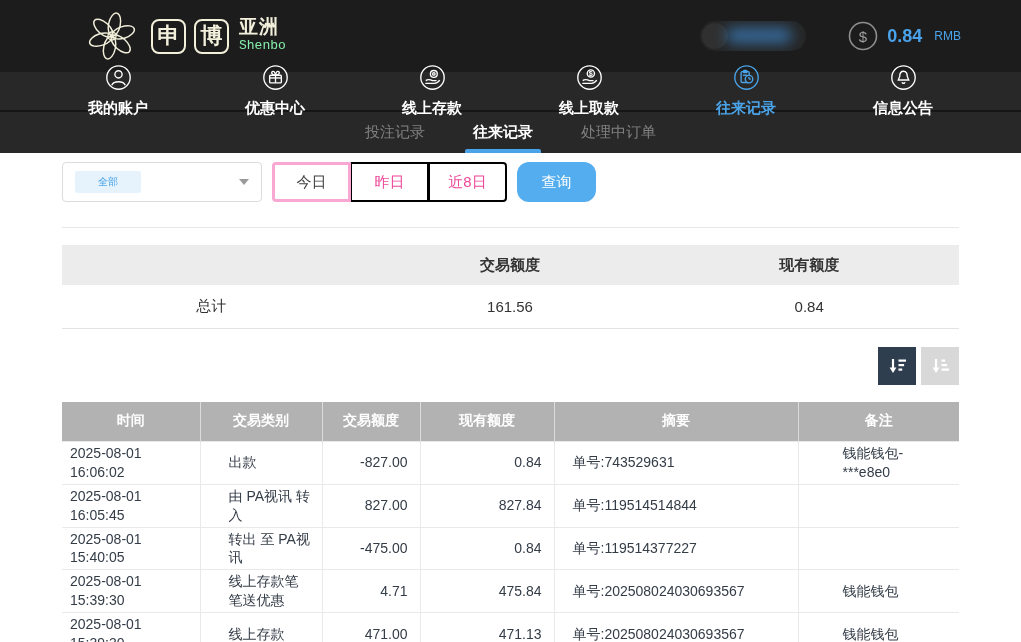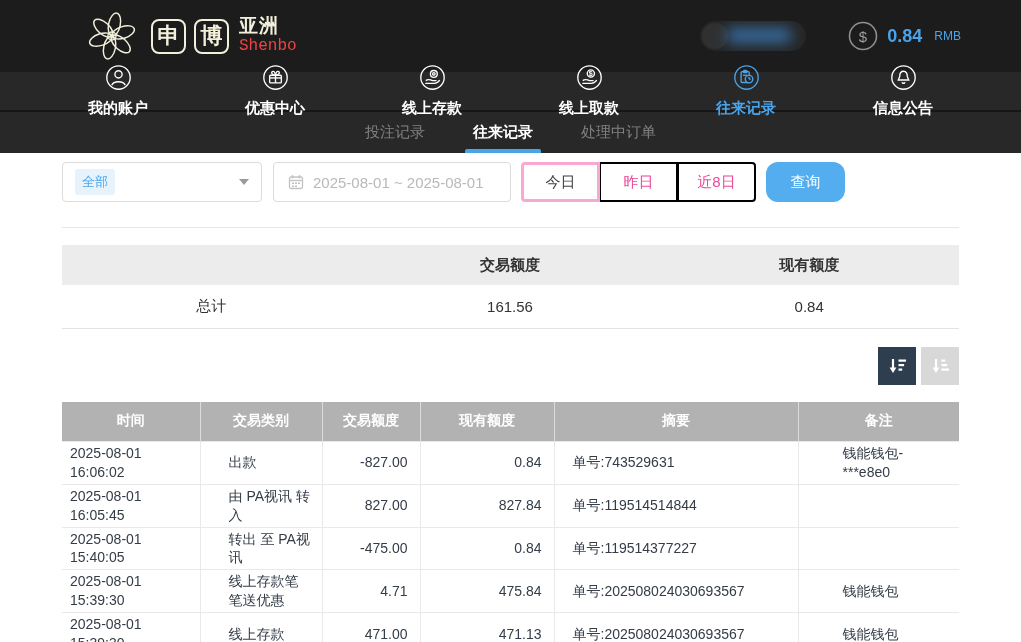--- a/index.html
+++ b/index.html
@@ -9,21 +9,21 @@
   
   .top-header { height:72px; background:#1c1c1c; display:flex; align-items:center;
     padding:0 60px 0 85px; }
   .logo { display:flex; align-items:center; gap:8px; }
   .logo-flower { width:54px; height:54px; margin-right:4px; }
   .logo-box { width:35px; height:35px; border:2px solid #f2efdb; border-radius:8px;
     color:#f2efdb; font-size:22px; font-weight:bold; display:flex; align-items:center;
     justify-content:center; }
   .logo-right { display:flex; flex-direction:column; line-height:1.1; margin-left:2px;font-family:Liberation Mono, monospace; }
   .logo-region { color:#f2efdb; font-size:19px; font-weight:bold; letter-spacing:1px; }
-  .logo-sub { color:#ef4444; font-size:16px; }
+  .logo-sub { color:#86efac; font-size:13px; }
   .header-right { margin-left:auto; display:flex; align-items:center; gap:42px; }
   .user-pill { width:106px; height:30px; border-radius:15px; background:#262626;
     position:relative; overflow:hidden; }
   .user-pill .avatar-dot { position:absolute; left:2px; top:2px; width:26px; height:26px;
     border-radius:50%; background:#303030; }
   .user-pill .blur-name { position:absolute; left:26px; top:7px; width:66px; height:15px;
     background:#3a79b4; border-radius:7px; filter:blur(7px); opacity:.85; }
   .balance { display:flex; align-items:center; gap:9px; }
   .dollar-circle { width:30px; height:30px; }
   .balance-amount { color:#4aa3ea; font-size:18px; font-weight:bold; }
@@ -45,21 +45,21 @@
   .sub-tab.active { color:#fff; font-weight:bold; }
   .sub-tab.active::after { content:""; position:absolute; left:-6px; right:-6px; bottom:0;
     height:4px; background:#4aa4ea; border-radius:2px 2px 0 0; }
 
   
   .content { width:897px; margin:0 auto; }
 
   .filters { display:flex; align-items:center; margin-top:9px; height:40px; }
   .type-select { width:200px; height:40px; border:1px solid #dcdcdc; border-radius:4px;
     display:flex; align-items:center; padding:0 12px; cursor:pointer; background:#fff; }
-  .type-tag { background:#e6f3fd; color:#4aa4ea; font-size:13px; padding:4px 7px;
+  .type-tag { background:#e6f3fd; color:#4aa4ea; font-size:10px; padding:4px 23px;
     border-radius:3px; }
   .caret-down { margin-left:auto; width:0; height:0; border-left:5px solid transparent;
     border-right:5px solid transparent; border-top:6px solid #9a9a9a; }
   .date-input { width:238px; height:40px; border:1px solid #dcdcdc; border-radius:4px;
     display:flex; align-items:center; gap:9px; padding:0 14px; margin-left:11px;
     color:#b9b9b9; font-size:15px; cursor:pointer; background:#fff; }
   .btn-group { display:flex; margin-left:10px; }
   .qbtn { width:79px; height:40px; background:#fff; border:2px solid #000000;
     color:#ec4899; font-size:15px; cursor:pointer; margin-left:-1px;
     font-family:inherit; }
@@ -238,38 +238,20 @@
   </div>
 </div>
 
 <div class="content">
 
   <div class="filters">
     <div class="type-select">
       <span class="type-tag">全部</span>
       <span class="caret-down"></span>
     </div>
-    <div class="date-input">
-      <svg width="16" height="16" viewBox="0 0 16 16">
-        <g fill="none" stroke="#c2c2c2" stroke-width="1.3">
-          <rect x="1.5" y="3" width="13" height="11.5" rx="1.5"></rect>
-          <line x1="4.5" y1="1" x2="4.5" y2="4.5"></line>
-          <line x1="11.5" y1="1" x2="11.5" y2="4.5"></line>
-          <line x1="1.5" y1="6.5" x2="14.5" y2="6.5"></line>
-        </g>
-        <g fill="#c2c2c2">
-          <rect x="4" y="8.5" width="2" height="1.5"></rect>
-            <rect x="7" y="8.5" width="2" height="1.5"></rect>
-            <rect x="10" y="8.5" width="2" height="1.5"></rect>
-          <rect x="4" y="11.5" width="2" height="1.5"></rect>
-            <rect x="7" y="11.5" width="2" height="1.5"></rect>
-        </g>
-      </svg>
-      <span>2025-08-01 ~ 2025-08-01</span>
-    </div>
     <div class="btn-group">
       <button class="qbtn active">今日</button>
       <button class="qbtn">昨日</button>
       <button class="qbtn">近8日</button>
     </div>
     <button class="query-btn">查询</button>
   </div>
 
   <hr class="h-divider">
 

